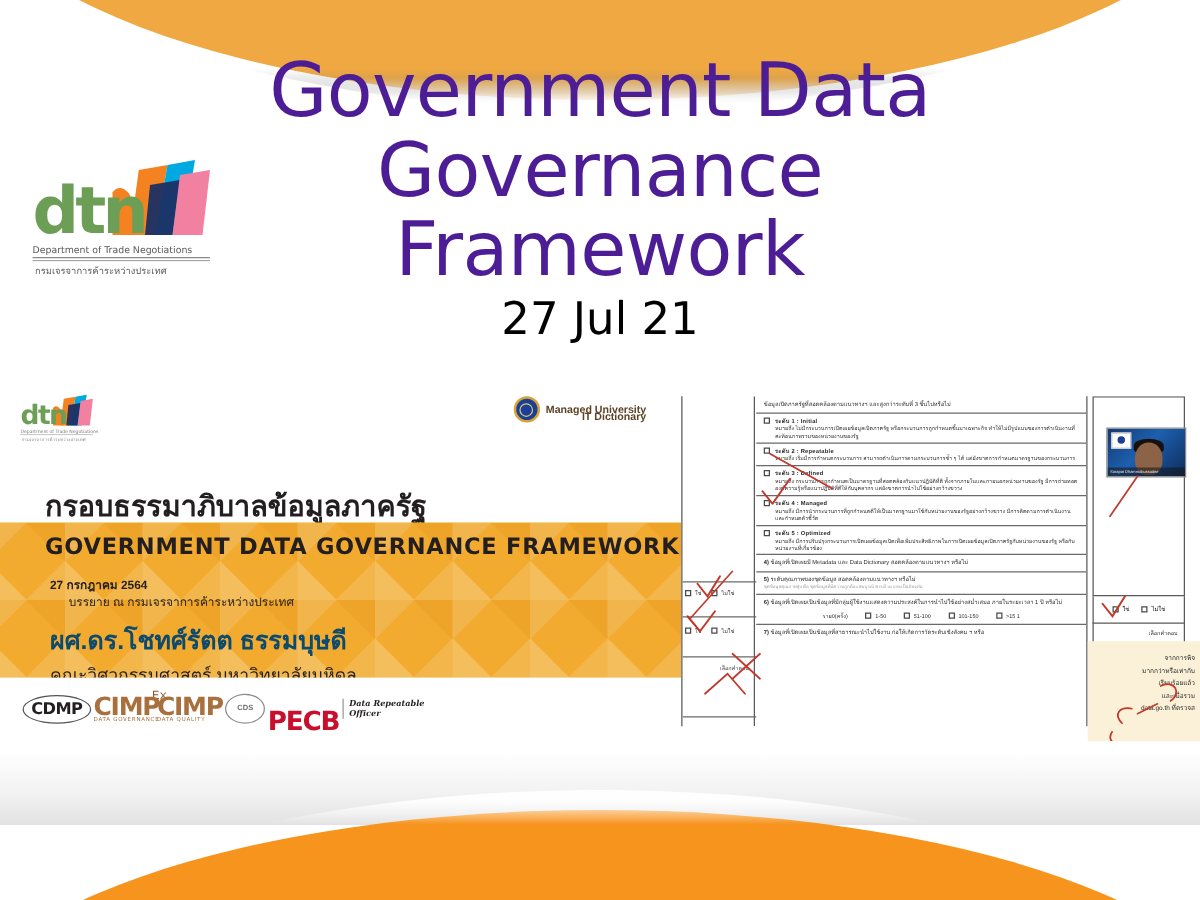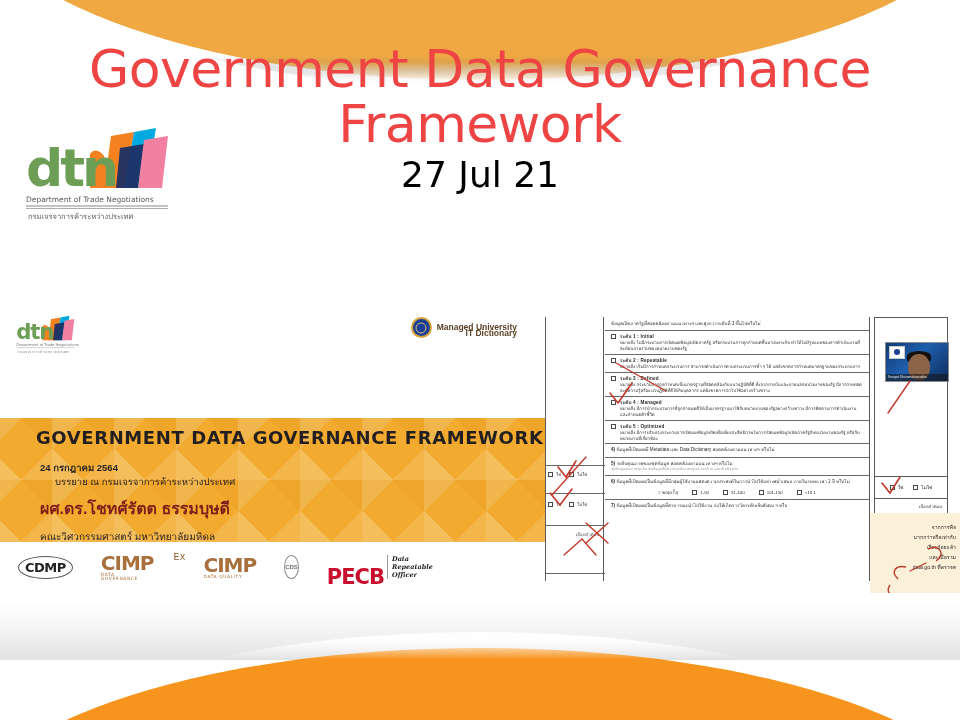--- a/index.html
+++ b/index.html
@@ -88,24 +88,24 @@
   .title-block {
     position: absolute;
     left: 60px;
     top: 42px;
     width: 840px;
     text-align: center;
     z-index: 6;
   }
   .title-main {
     font-family: "DejaVu Sans", sans-serif;
-    font-size: 52px;
+    font-size: 60px;
     font-weight: 400;
     line-height: 1.06;
-    color: #ef4444;
+    color: #4c1d95;
     letter-spacing: -0.5px;
     white-space: pre-line;
   }
   .title-date {
     font-family: "DejaVu Sans", sans-serif;
     font-size: 36px;
     font-weight: 400;
     color: #000000;
     margin-top: 2px;
   }
@@ -237,48 +237,47 @@
     left: 40px;
     top: 56px;
     font-size: 9.5px;
     color: #231f20;
     margin-left: 15px;
   }
   .deck-speaker {
     position: absolute;
     left: 40px;
     top: 78px;
-    font-size: 16px;
-    font-weight: bold;
-    color: #7f1d1d;
+    font-size: 20px;
+    font-weight: bold;
+    color: #0c4a6e;
   }
   .deck-affil1 {
     position: absolute;
     left: 40px;
     top: 97px;
     font-size: 10px;
     color: #231f20;
   }
   .deck-affil2 {
     position: absolute;
     left: 40px;
     top: 111px;
-    font-size: 10px;
+    font-size: 14px;
     color: #231f20;
-    font-family: Liberation Serif, serif;
   }
   .deck-certs {
     position: absolute;
     left: 18px;
     top: 245px;
     width: 400px;
     height: 34px;
     display: flex;
     align-items: center;
-    gap: 28px;
+    gap: 2px;
   }
   .cert-comp {
     font-family: "DejaVu Sans", sans-serif;
     font-size: 13px;
     font-weight: bold;
     color: #231f20;
     letter-spacing: -0.5px;
     border: 1.5px solid #555;
     border-radius: 50%;
     padding: 4px 6px;
@@ -603,25 +602,26 @@
 
       <div class="mahidol">
         <div class="mahidol-seal"></div>
         <div class="mahidol-text">Managed University</div>
       </div>
       <div class="mahidol" style="top:23px; right:28px;">
         <div style="width:21px"></div>
         <div class="mahidol-text">IT Dictionary</div>
       </div>
 
+      <div class="deck-thai-title">กรอบธรรมาภิบาลข้อมูลภาครัฐ</div>
 
       <div class="deck-banner">
         <div class="deck-banner-tri"></div>
         <div class="deck-banner-en">GOVERNMENT DATA GOVERNANCE FRAMEWORK</div>
-        <div class="deck-date">24 กรกฎาคม 2564</div>
+        <div class="deck-date">27 กรกฎาคม 2564</div>
         <div class="deck-venue">บรรยาย ณ กรมเจรจาการค้าระหว่างประเทศ</div>
         <div class="deck-speaker">ผศ.ดร.โชทศ์รัตต ธรรมบุษดี</div>
         <div class="deck-affil2">คณะวิศวกรรมศาสตร์ มหาวิทยาลัยมหิดล</div>
       </div>
 
       <div class="deck-certs">
         <div class="cert-comp">CDMP</div>
         <div class="cert-cimp">
           <span>CIMP</span>
           <small>DATA GOVERNANCE</small>

